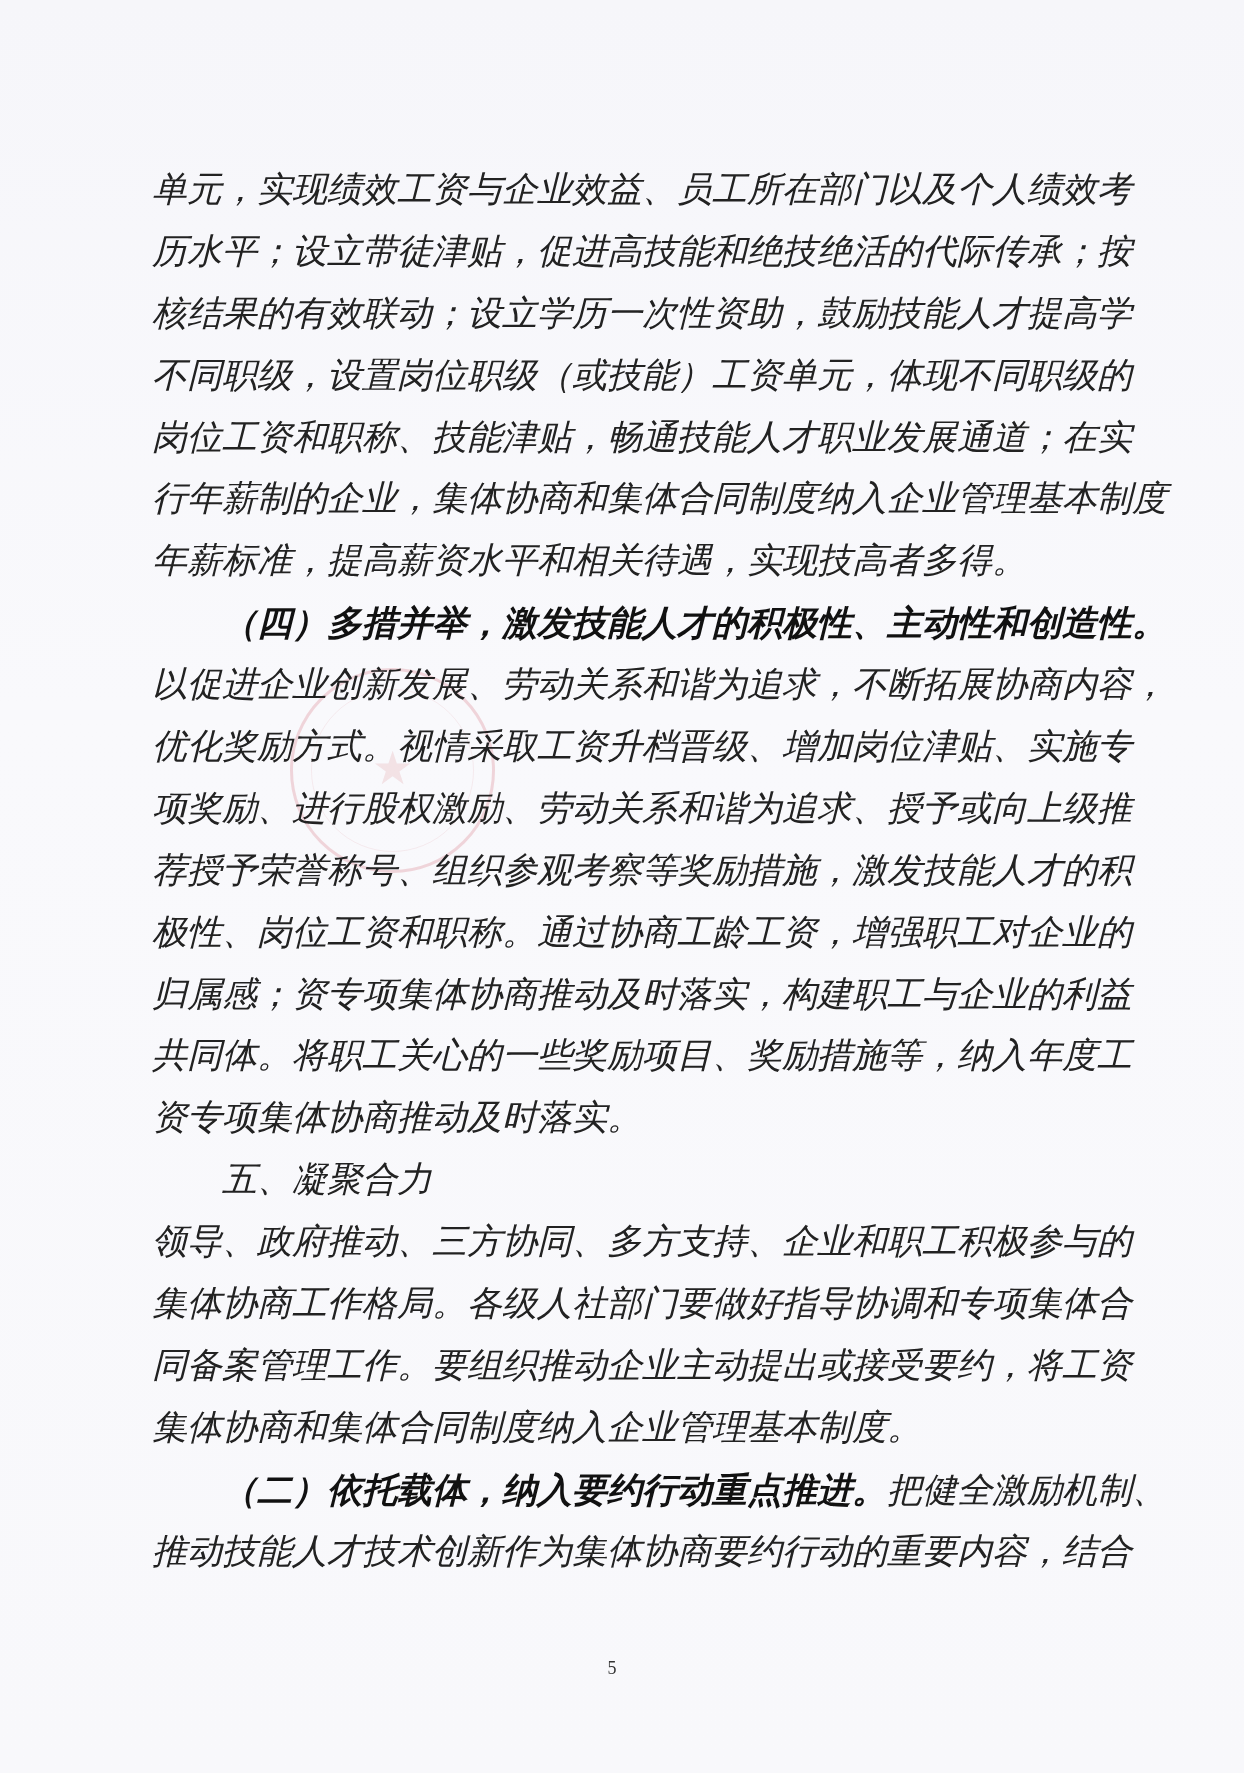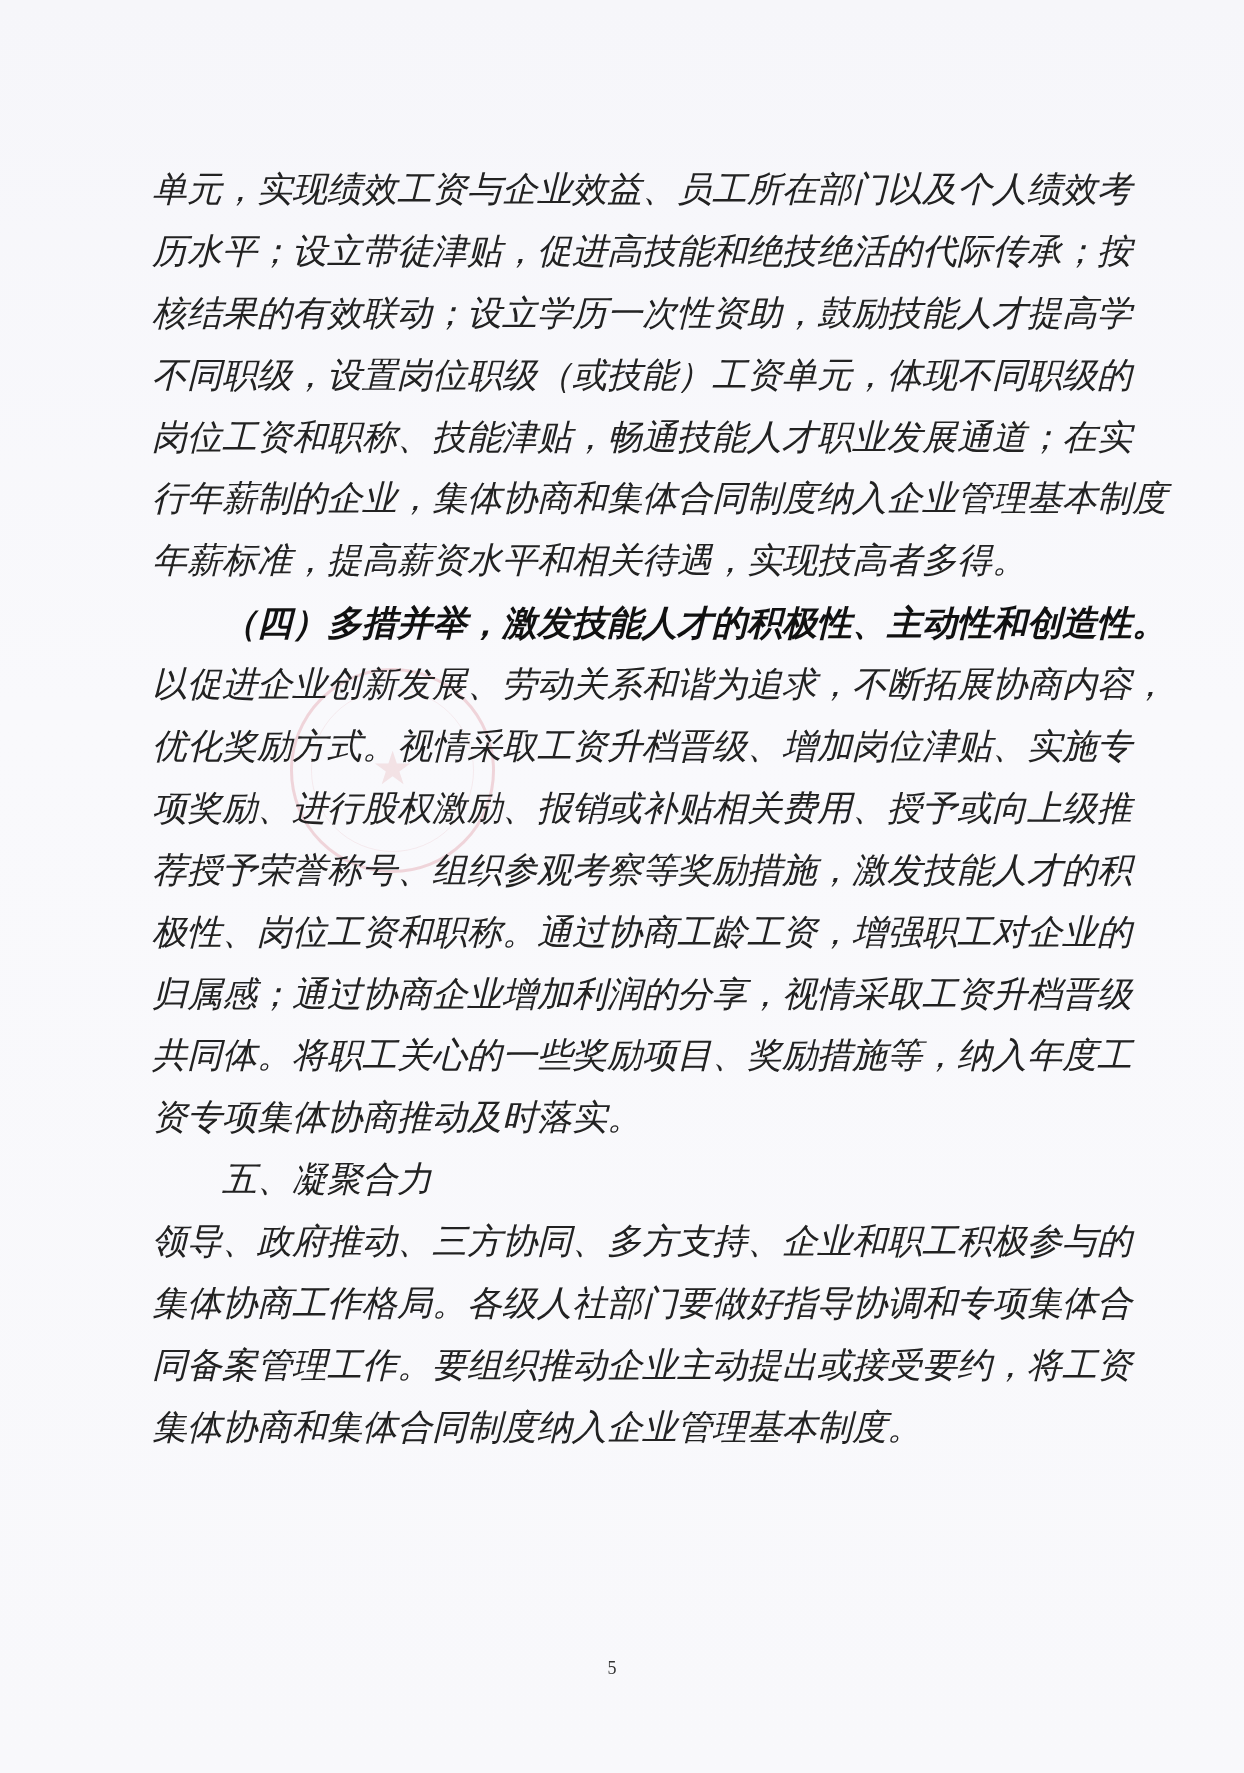--- a/index.html
+++ b/index.html
@@ -68,34 +68,38 @@
       <div class="line">不同职级，设置岗位职级（或技能）工资单元，体现不同职级的</div>
       <div class="line">岗位工资和职称、技能津贴，畅通技能人才职业发展通道；在实</div>
       <div class="line">行年薪制的企业，集体协商和集体合同制度纳入企业管理基本制度</div>
       <div class="line last">年薪标准，提高薪资水平和相关待遇，实现技高者多得。</div>
     </div>
 
     <div>
       <div class="line indent bold">（四）多措并举，激发技能人才的积极性、主动性和创造性。</div>
       <div class="line">以促进企业创新发展、劳动关系和谐为追求，不断拓展协商内容，</div>
       <div class="line">优化奖励方式。视情采取工资升档晋级、增加岗位津贴、实施专</div>
-      <div class="line">项奖励、进行股权激励、报销或补贴相关费用、授予或向上级推</div>
+      <div class="line">项奖励、进行股权激励、劳动关系和谐为追求、授予或向上级推</div>
       <div class="line">荐授予荣誉称号、组织参观考察等奖励措施，激发技能人才的积</div>
       <div class="line">极性、岗位工资和职称。通过协商工龄工资，增强职工对企业的</div>
-      <div class="line">归属感；通过协商企业增加利润的分享，视情采取工资升档晋级</div>
+      <div class="line">归属感；资专项集体协商推动及时落实，构建职工与企业的利益</div>
       <div class="line">共同体。将职工关心的一些奖励项目、奖励措施等，纳入年度工</div>
       <div class="line last">资专项集体协商推动及时落实。</div>
     </div>
 
     <div class="line indent last heading">五、凝聚合力</div>
 
     <div>
       <div class="line">领导、政府推动、三方协同、多方支持、企业和职工积极参与的</div>
       <div class="line">集体协商工作格局。各级人社部门要做好指导协调和专项集体合</div>
       <div class="line">同备案管理工作。要组织推动企业主动提出或接受要约，将工资</div>
       <div class="line last">集体协商和集体合同制度纳入企业管理基本制度。</div>
     </div>
 
+    <div>
+      <div class="line indent"><span class="bold">（二）依托载体，纳入要约行动重点推进。</span><span>把健全激励机制、</span></div>
+      <div class="line">推动技能人才技术创新作为集体协商要约行动的重要内容，结合</div>
+    </div>
 
   </div>
 
   <div class="page-number">5</div>
 </div>
 
 </body></html>

